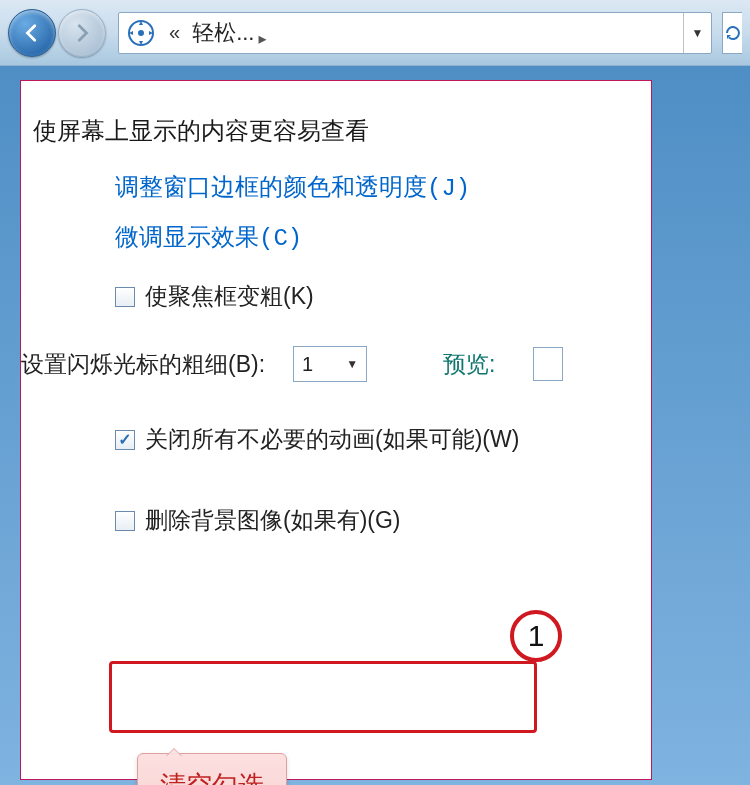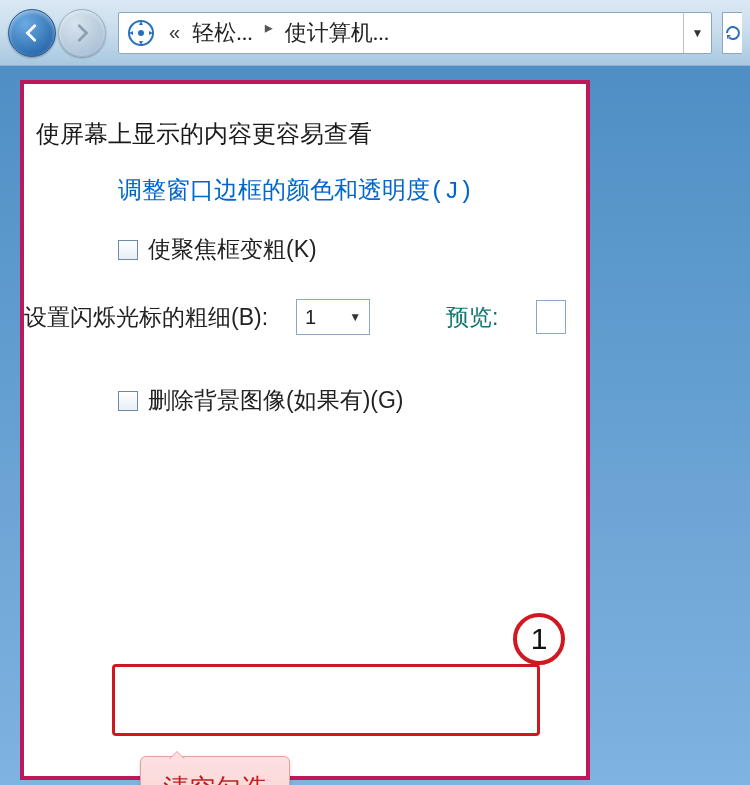--- a/index.html
+++ b/index.html
@@ -56,23 +56,22 @@
 .bc-chevrons {
   font-size: 20px;
   color: #333;
   padding: 0 6px;
 }
 .bc-item {
   font-size: 22px;
   color: #222;
   padding: 0 6px;
   display: flex;
-  align-items: flex-start;
-  gap: 12px;
-  font-family: Liberation Serif, serif;
+  align-items: flex-end;
+  gap: 4px;
 }
 .bc-sep {
   font-size: 16px;
   color: #555;
 }
 .bc-dropdown {
   width: 28px;
   height: 40px;
   border-left: 1px solid #c0c0c0;
   display: flex;
@@ -87,22 +86,22 @@
   background: #fff;
   border: 1px solid #8aa8c4;
   border-right: none;
   display: flex;
   align-items: center;
   justify-content: center;
 }
 .content-wrap {
   margin: 14px 0 0 20px;
   background: #fff;
-  border: 4px solid #be185d;
-  width: 570px;
+  border: 1px solid #be185d;
+  width: 632px;
   height: 700px;
   padding: 34px 0 0 0;
   position: relative;
 }
 .section-title {
   font-size: 24px;
   color: #1a1a1a;
   padding-left: 12px;
   margin-bottom: 24px;
 }
@@ -251,55 +250,57 @@
           <circle cx="14" cy="14" r="12" fill="none" stroke="#2a70b8" stroke-width="2"></circle>
           <circle cx="14" cy="14" r="3" fill="#2a70b8"></circle>
           <path d="M14 2 L16 6 L12 6 Z M14 26 L16 22 L12 22 Z M2 14 L6 12 L6 16 Z M26 14 L22 12 L22 16 Z" fill="#2a70b8"></path>
         </svg>
     </div>
     <span class="bc-chevrons">«</span>
     <span class="bc-item">
       <span>轻松...</span>
       <span class="bc-sep">▸</span>
     </span>
-    <span class="bc-item">
-      <span>使计算机...</span>
-    </span>
     <div class="bc-dropdown">
       <span style="font-size:12px;color:#333;">▼</span>
     </div>
   </div>
   <div class="extra-right">
     <svg width="16" height="16" viewBox="0 0 16 16">
         <path d="M2 8 a6 6 0 1 1 2 4.5" stroke="#2a70b8" stroke-width="2" fill="none"></path>
         <path d="M2 14 L2 10 L6 10 Z" fill="#2a70b8"></path>
       </svg>
   </div>
 </div>
 
 <div class="content-wrap">
   <div class="section-title">使屏幕上显示的内容更容易查看</div>
 
   <div class="link-row">调整窗口边框的颜色和透明度(J)</div>
+  <div class="link-row">微调显示效果(C)</div>
 
   <div class="option-row">
     <div class="checkbox"></div>
     <span>使聚焦框变粗(K)</span>
   </div>
 
   <div class="cursor-row">
     <span>设置闪烁光标的粗细(B):</span>
     <div class="combo">
       <span>1</span>
       <span class="combo-arrow">▼</span>
     </div>
     <span class="preview-label">预览:</span>
     <div class="preview-box"></div>
   </div>
 
+  <div class="option-row" style="margin-top:42px;">
+    <div class="checkbox checked"></div>
+    <span>关闭所有不必要的动画(如果可能)(W)</span>
+  </div>
 
   <div class="option-row" style="margin-top:50px;">
     <div class="checkbox"></div>
     <span>删除背景图像(如果有)(G)</span>
   </div>
 
   <div class="highlight-box">
     <div class="callout-circle">1</div>
   </div>
 

